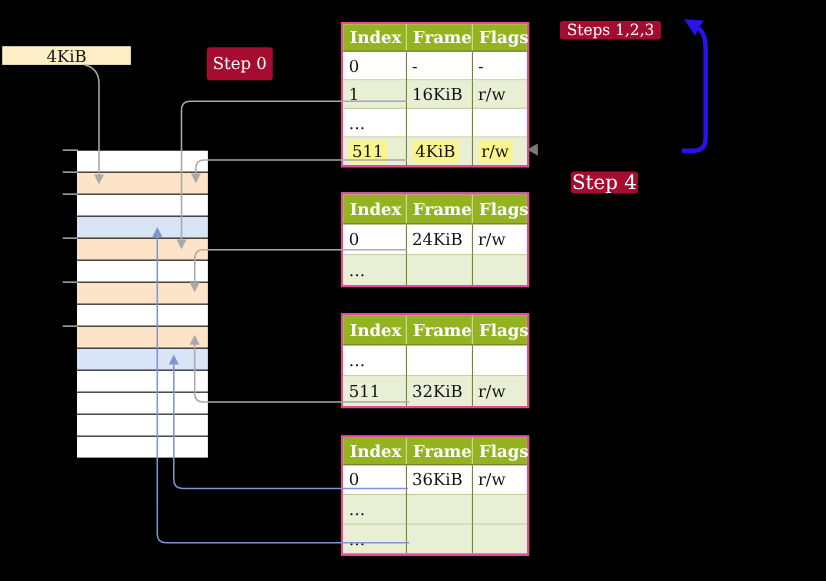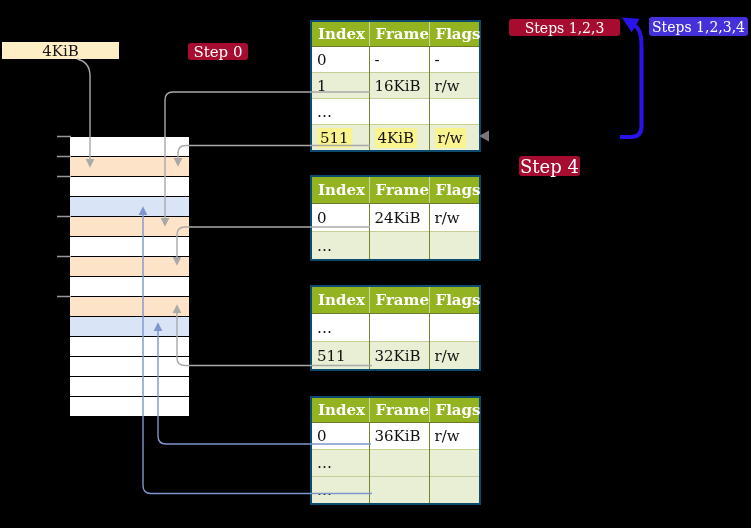--- a/index.html
+++ b/index.html
@@ -6,32 +6,32 @@
   .stage{position:relative;width:751px;height:528px;background:#000;overflow:hidden;
          font-family:"DejaVu Serif","Liberation Serif",serif;}
   
   .frame-box{position:absolute;left:2px;top:42px;width:117px;height:17px;background:#fdeec5;
              color:#141414;font-size:15px;display:flex;align-items:center;justify-content:center;}
   
   .steplab{position:absolute;color:#fff;display:flex;align-items:center;justify-content:center;
            border-radius:3px;}
   .red{background:#a60c2f;}
   .blue{background:#4531d9;}
-  .lab-step0{left:188px;top:43px;width:60px;height:17px;font-size:15px;}
-  .lab-steps123{left:509px;top:19px;width:111px;height:17px;font-size:14px;}
+  .lab-step0{left:188px;top:43px;width:60px;height:30px;font-size:15px;}
+  .lab-steps123{left:509px;top:19px;width:92px;height:17px;font-size:14px;}
   .lab-steps1234{left:649px;top:17px;width:99px;height:19px;font-size:14px;}
   .lab-step4{left:519px;top:156px;width:61px;height:20px;font-size:18px;}
   
   .memstack{position:absolute;left:70px;top:137px;width:119px;height:280px;}
   .mrow{height:18.5px;margin-bottom:1.5px;}
   .mrow.white{background:#ffffff;}
   .mrow.peach{background:#fde4c8;}
   .mrow.blue{background:#d9e5f6;}
   
-  .ptable{position:absolute;left:310px;width:171px;border:2px solid #0c4a6e;background:#fff;
+  .ptable{position:absolute;left:310px;width:171px;border:2px solid #ec4899;background:#fff;
           box-sizing:border-box;}
   .ptable table{border-collapse:collapse;width:100%;table-layout:fixed;}
   .ptable th{background:#94b320;color:#fff;font-weight:bold;font-size:15px;text-align:left;
              padding:0 0 0 6px;border-bottom:1px solid #6d7a2c;}
   .ptable th + th{border-left:1px solid #cbd6a6;}
   .ptable td{font-size:15px;color:#111;padding:0 0 0 5px;background:#fff;overflow:hidden;}
   .ptable td + td{border-left:1px solid #76832f;}
   .ptable tr + tr td{border-top:1px solid #c2cf97;}
   .ptable tr.alt td{background:#e9efd5;}
   .t1{top:20px;} .t1 th{height:24px;} .t1 td{height:25px;}
@@ -50,23 +50,20 @@
   <div class="frame-box">
     <span>4KiB</span>
   </div>
 
   <div class="steplab red lab-step0">
     <span>Step 0</span>
   </div>
   <div class="steplab red lab-steps123">
     <span>Steps 1,2,3</span>
   </div>
-  <div class="steplab blue lab-steps1234">
-    <span>Steps 1,2,3,4</span>
-  </div>
   <div class="steplab red lab-step4">
     <span>Step 4</span>
   </div>
 
   <div class="memstack">
       <div class="mrow white"></div>
       <div class="mrow peach"></div>
       <div class="mrow white"></div>
       <div class="mrow blue"></div>
       <div class="mrow peach"></div>

